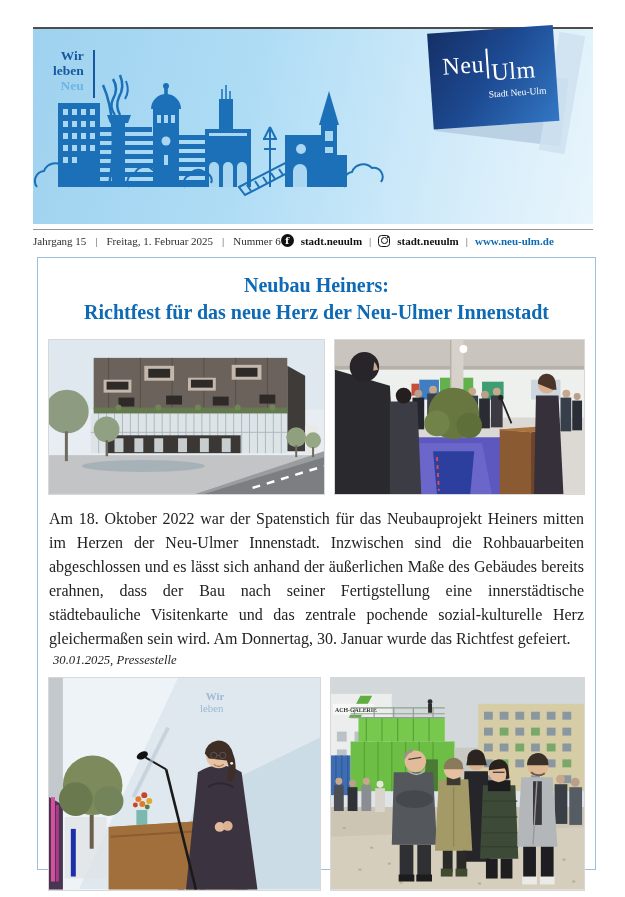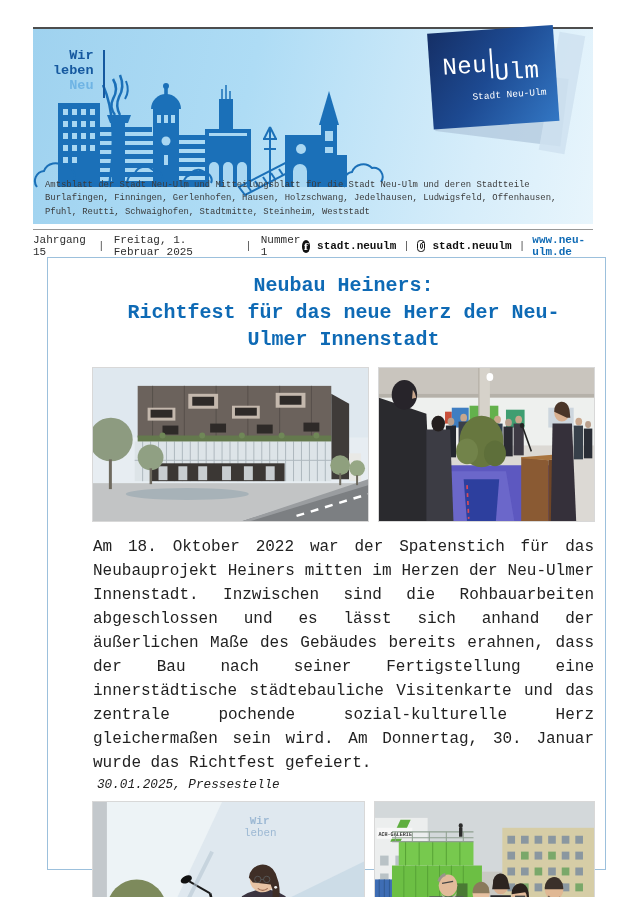--- a/index.html
+++ b/index.html
@@ -1,17 +1,17 @@
 <!DOCTYPE html>
 <html><head>
 <meta charset="utf-8">
 <style>
   html,body{margin:0;padding:0;background:#fff;}
   .page{position:relative;width:625px;height:897px;background:#fff;overflow:hidden;
-        font-family:Liberation Mono, monospace;}
+        font-family:Liberation Serif, serif;}
 
   
   .masthead{position:absolute;left:33px;top:27px;width:560px;height:197px;
     background:linear-gradient(102deg,#9fd2ef 0%,#aedcf5 38%,#d6edfa 78%,#e8f5fc 100%);
     border-top:2px solid #4d4d4d;box-sizing:border-box;}
   .skyline{position:absolute;left:0;top:0;width:560px;height:197px;display:block;}
   .wln{position:absolute;left:20px;top:20px;display:flex;align-items:flex-start;}
   .wln-text{text-align:right;font-size:13.5px;font-weight:bold;line-height:1.1;color:#15589f;}
   .wln-neu{color:#6fb4e4;}
   .wln-bar{width:2px;height:48px;background:#15589f;margin-left:9px;margin-top:1px;}
@@ -43,22 +43,22 @@
     font-family:"DejaVu Serif",serif;}
   .fb-icon::before{content:"f";}
   .ig-icon{width:10px;height:10px;border:1.6px solid #111;border-radius:3.5px;display:inline-block;
     position:relative;}
   .ig-icon::before{content:"";position:absolute;inset:1.7px;border:1.4px solid #111;border-radius:50%;}
   .ig-icon::after{content:"";position:absolute;top:.6px;right:.6px;width:1.8px;height:1.8px;
     background:#111;border-radius:50%;}
   .weblink{color:#0e6ab5;text-decoration:none;font-weight:bold;}
 
   
-  .article-box{position:absolute;left:47px;top:257px;width:559px;height:613px;
-    border:1px solid #9cc0dc;box-sizing:border-box;background:#fff;padding-left:34px;}
+  .article-box{position:absolute;left:37px;top:257px;width:559px;height:613px;
+    border:1px solid #9cc0dc;box-sizing:border-box;background:#fff;}
   .article-title{margin:14px 40px 0;text-align:center;color:#0e6ab5;font-size:20px;
     line-height:1.36;font-weight:bold;}
   .article-title span{display:block;}
   .article-title .t2{display:inline;}
   .photo-row{display:grid;gap:9px;padding:0 10px;}
   .row1{grid-template-columns:277px 1fr;height:155px;margin-top:13px;}
   .row2{grid-template-columns:273px 1fr;height:213px;margin-top:9px;}
   .photo{width:100%;height:100%;display:block;border:1px solid #d8d8d8;box-sizing:border-box;}
   .photo svg{width:100%;height:100%;display:block;}
   .article-body{margin:13px 11px 0;font-size:16px;line-height:1.5;color:#222;
@@ -186,30 +186,29 @@
       <div class="nu-back-a"></div>
       <div class="nu-back-b"></div>
       <div class="nu-box">
         <div class="nu-name">
           <span>Neu</span><span class="nu-pipe"></span><span class="nu-ulm">Ulm</span>
         </div>
         <div class="nu-sub">Stadt Neu-Ulm</div>
       </div>
     </div>
 
-    <p class="mh-desc">Amtsblatt der Stadt Neu-Ulm und Mitteilungsblatt für die Stadt Neu-Ulm und deren Stadtteile Burlafingen, Finningen, Gerlenhofen, Hausen, Holzschwang, Jedelhausen, Ludwigsfeld, Offenhausen, Pfuhl, Reutti, Schwaighofen, Stadtmitte, Steinheim, Weststadt</p>
   </header>
 
   <div class="infobar">
     <div class="ib-left">
       <span>Jahrgang 15</span>
       <span class="sep">|</span>
       <span>Freitag, 1. Februar 2025</span>
       <span class="sep">|</span>
-      <span>Nummer 1</span>
+      <span>Nummer 6</span>
     </div>
     <div class="ib-right">
       <span class="fb-icon"></span>
       <span>stadt.neuulm</span>
       <span class="sep">|</span>
       <span class="ig-icon"></span>
       <span>stadt.neuulm</span>
       <span class="sep">|</span>
       <a class="weblink" href="#">www.neu-ulm.de</a>
     </div>

